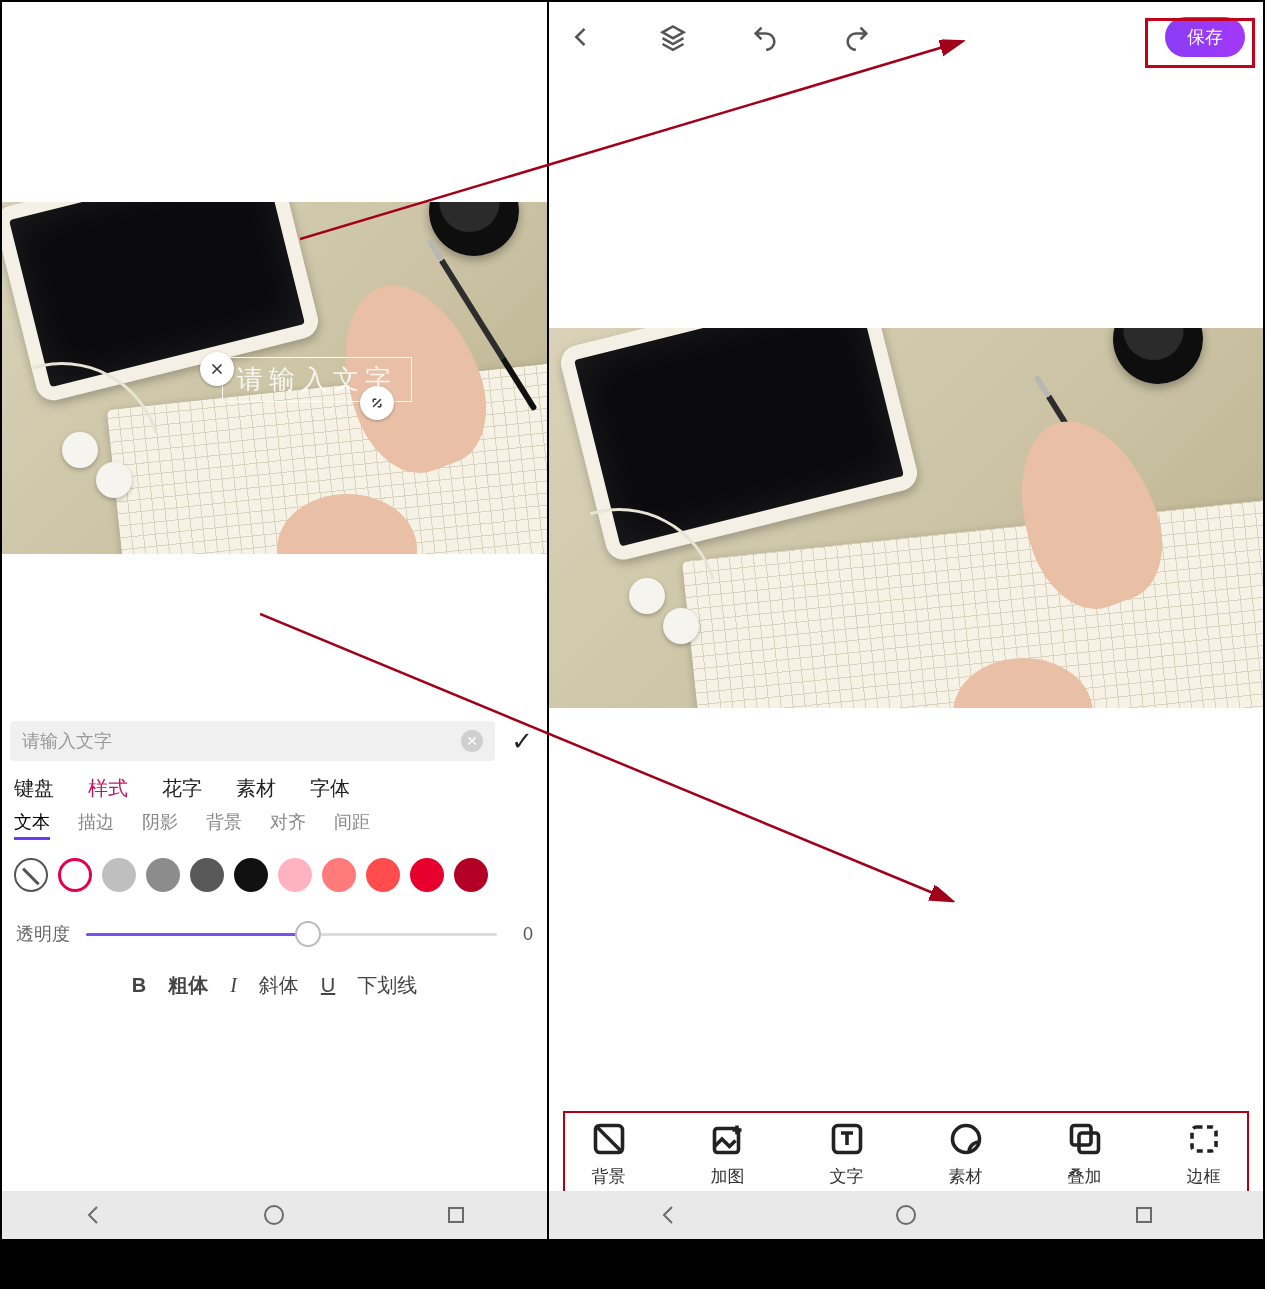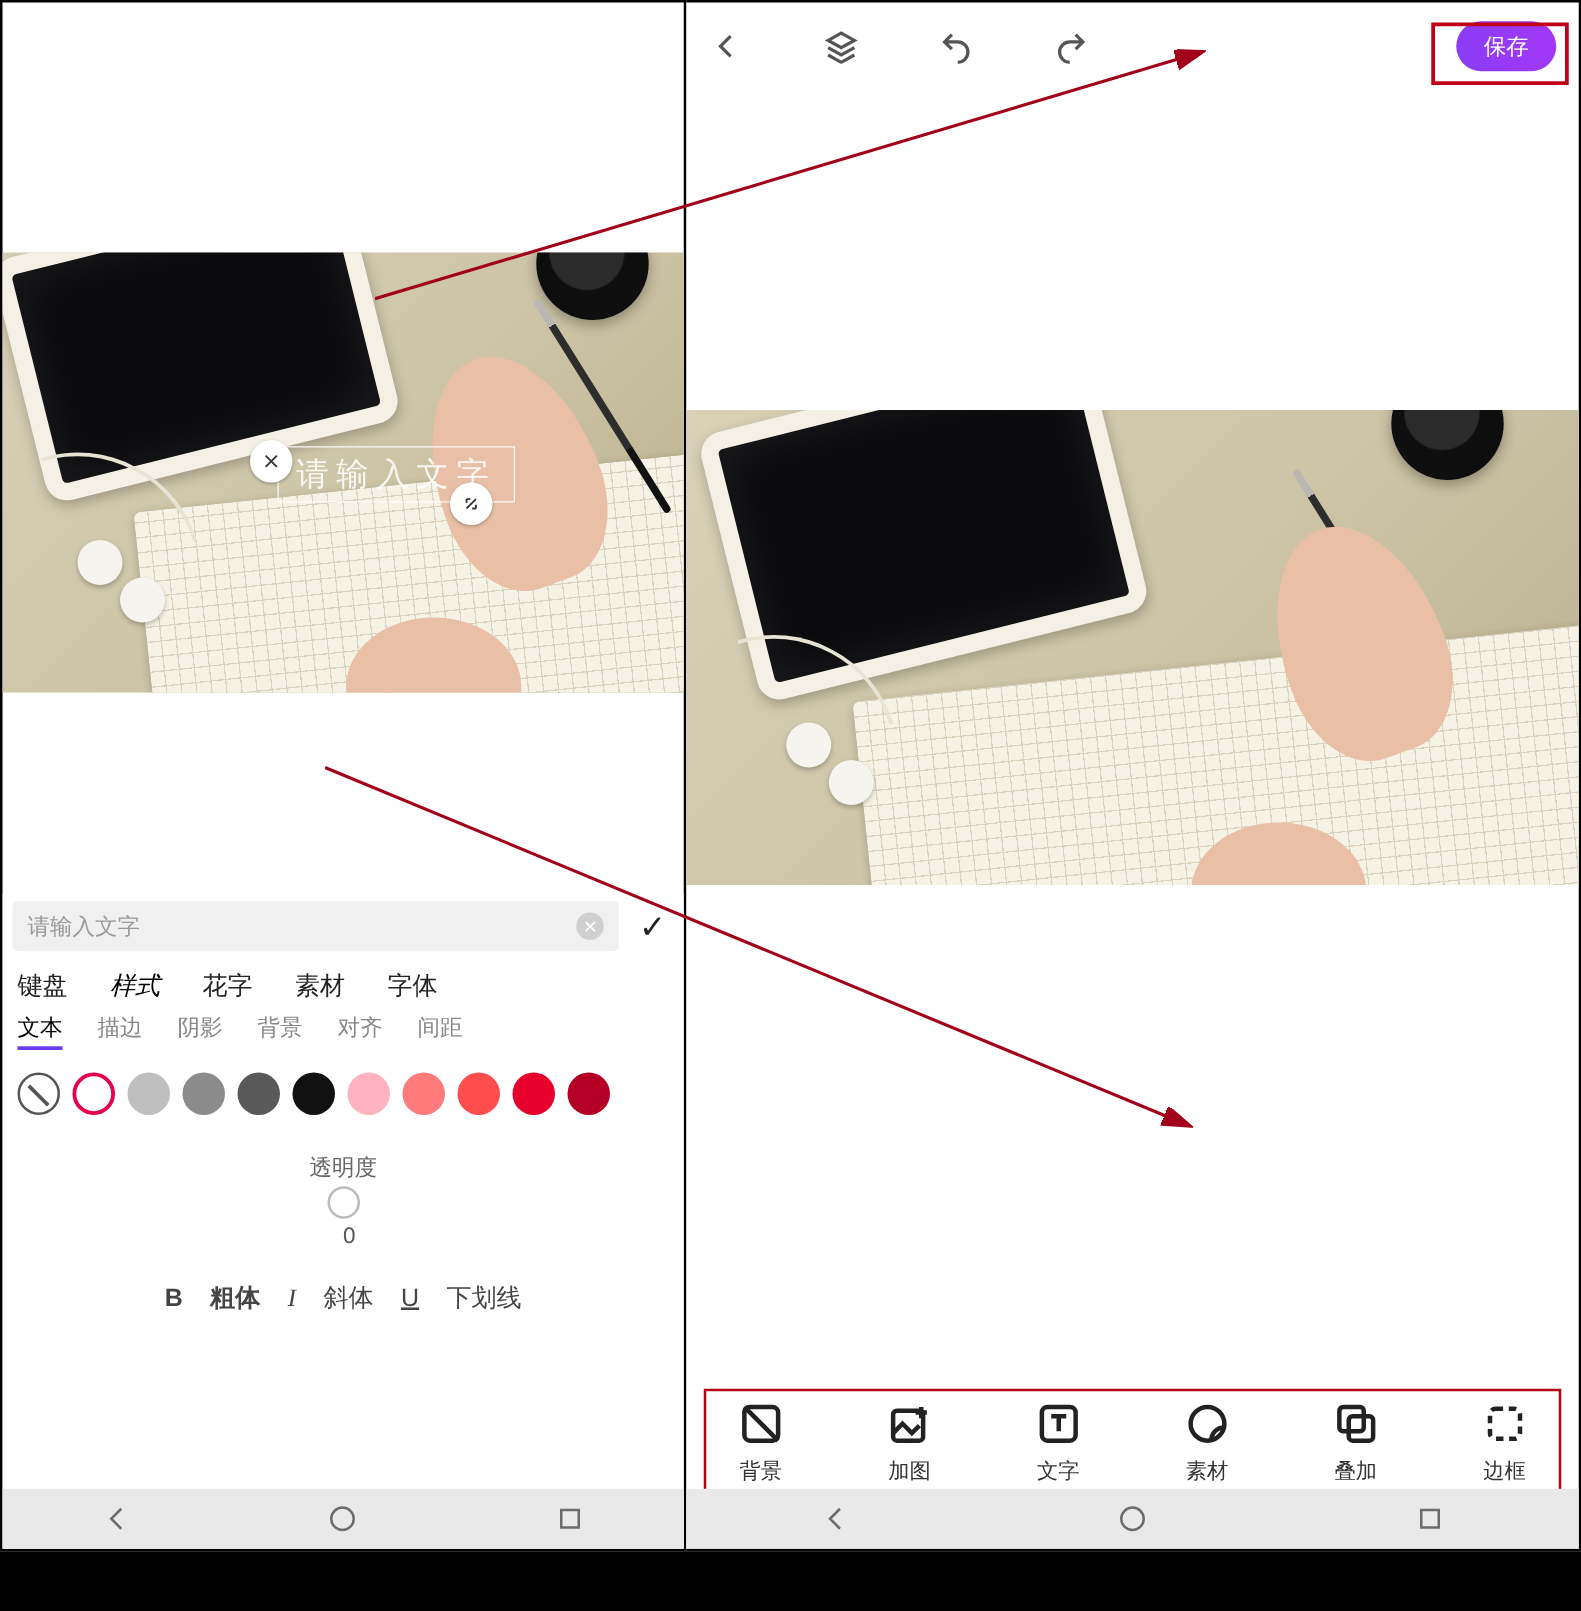--- a/index.html
+++ b/index.html
@@ -77,32 +77,32 @@
     font-size:18px;
   }
   .input-row{display:flex;align-items:center;gap:10px;padding:0 8px 6px;}
   .text-input{flex:1;display:flex;align-items:center;background:#f0f0f0;border-radius:4px;
               height:40px;padding:0 12px;color:#999;}
   .text-input .clear{margin-left:auto;width:22px;height:22px;border-radius:50%;background:#cfcfcf;color:#fff;
                      display:flex;align-items:center;justify-content:center;font-size:14px;}
   .confirm{font-size:26px;padding:0 6px;color:#222;}
 
   .tabs-main{display:flex;gap:34px;padding:8px 6px 2px;font-size:20px;color:#222;}
-  .tabs-main .active{color:#000000;font-style:italic;}
+  .tabs-main .active{color:#be185d;}
   .tabs-sub{display:flex;gap:28px;padding:6px 6px 6px;font-size:18px;color:#888;}
   .tabs-sub .active{color:#000000;position:relative;}
   .tabs-sub .active::after{content:"";position:absolute;left:0;right:0;bottom:-6px;height:3px;background:#6a3df5;}
 
   .swatches{display:flex;gap:10px;padding:18px 6px 6px;align-items:center;}
   .none-sw{width:34px;height:34px;border-radius:50%;border:2.5px solid #555;position:relative;}
   .none-sw::after{content:"";position:absolute;left:4px;right:4px;top:50%;height:2.5px;background:#555;transform:rotate(45deg);}
   .sw{width:34px;height:34px;border-radius:50%;}
   .sw.ring{border:3px solid #e6004c;background:#fff;}
   .sw-fill{width:34px;height:34px;border-radius:50%;}
-  .slider-row{display:flex;align-items:center;gap:16px;padding:24px 8px 4px;color:#666;flex-direction:column;}
+  .slider-row{display:flex;align-items:center;gap:16px;padding:24px 8px 4px;color:#666;}
   .slider{flex:1;position:relative;height:3px;background:#ddd;border-radius:2px;}
   .slider .fill{position:absolute;left:0;top:0;bottom:0;width:54%;background:#7b4df5;border-radius:2px;}
   .slider .knob{position:absolute;left:54%;top:50%;width:26px;height:26px;border-radius:50%;border:2px solid #bbb;background:#fff;transform:translate(-50%,-50%);}
   .fmt-row{display:flex;gap:22px;justify-content:center;align-items:baseline;padding:22px 0 4px;font-size:20px;color:#444;}
   .fmt-row .b{font-weight:700;}
   .fmt-row .i{font-style:italic;font-family:serif;}
   .fmt-row .u{text-decoration:underline;}
 
   
   .topbar{height:62px;display:flex;align-items:center;gap:64px;padding:0 18px;margin-top:4px;}

